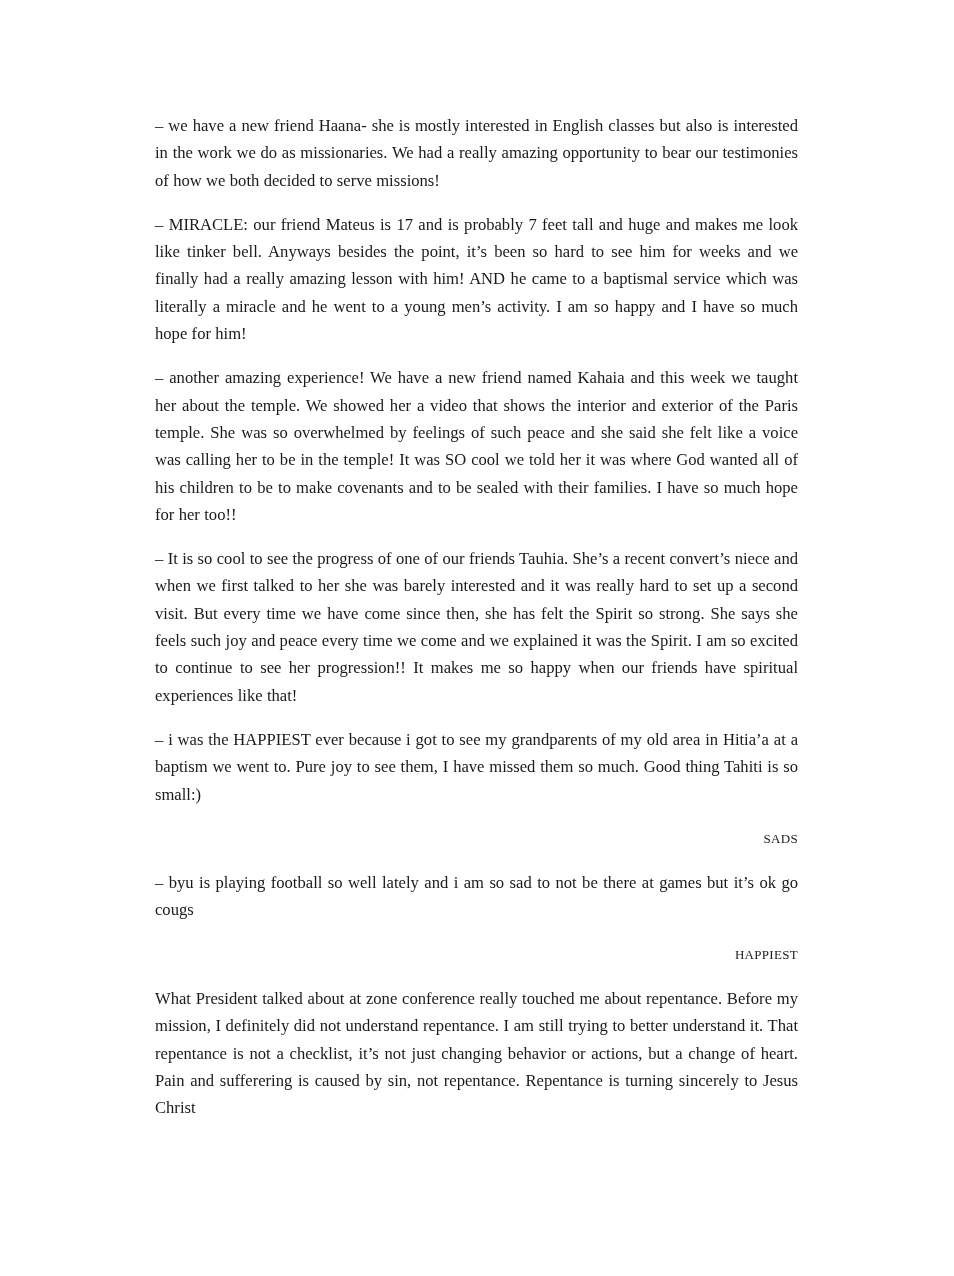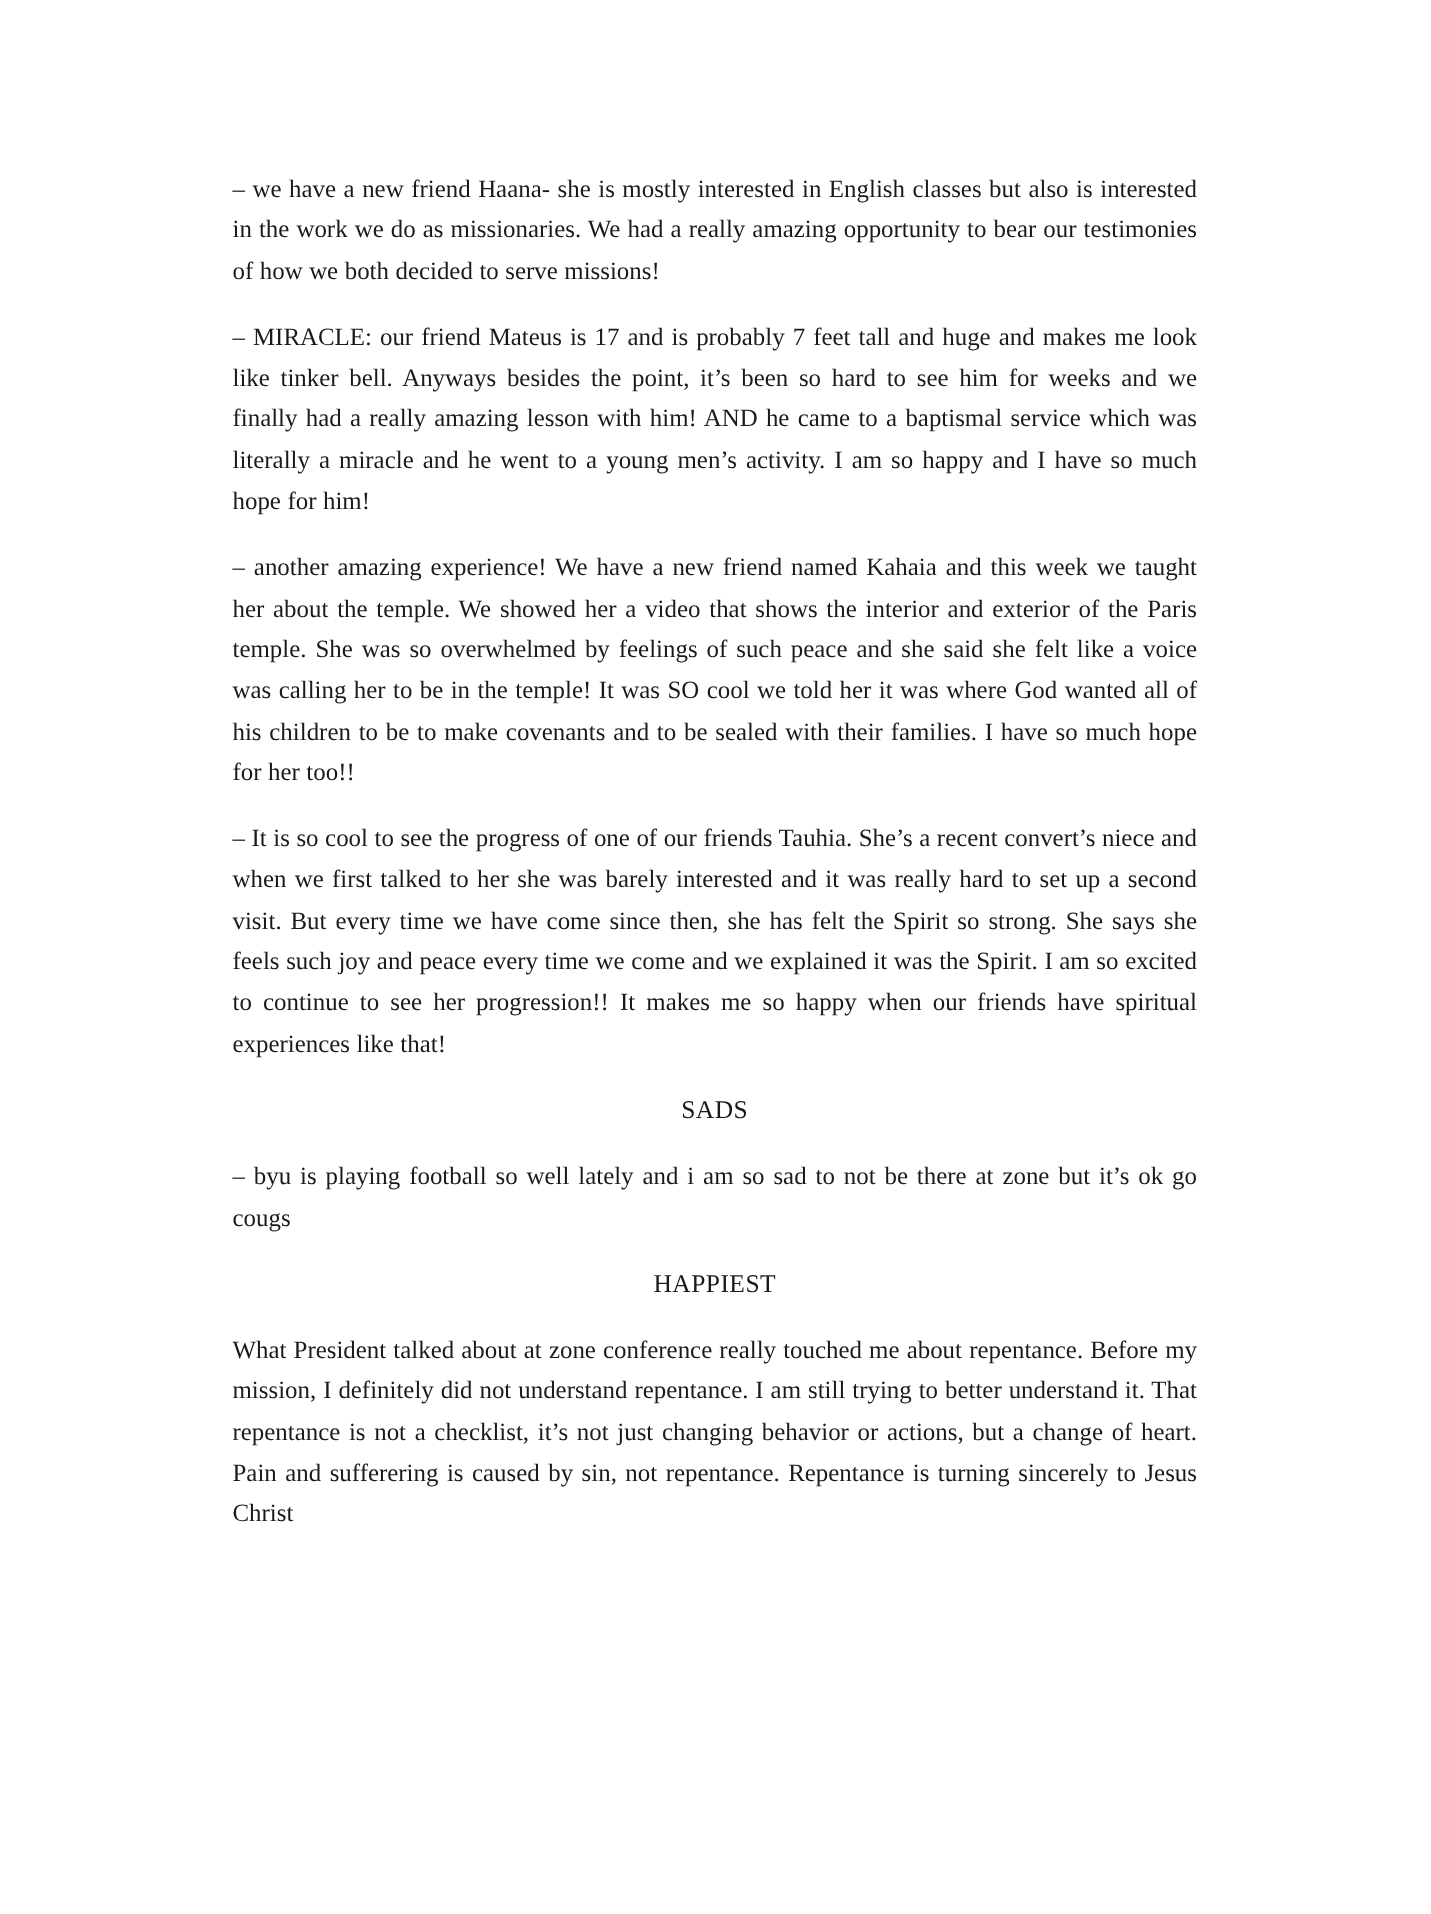--- a/index.html
+++ b/index.html
@@ -35,23 +35,23 @@
     line-height: 27.3px;
     text-align: justify;
     text-justify: inter-word;
     word-spacing: 0.2px;
   }
   p.para:last-child {
     margin-bottom: 16px;
   }
   p.heading {
     margin: 0 0 17px 0;
-    font-size: 17px;
+    font-size: 13px;
     line-height: 27.3px;
-    text-align: center;
+    text-align: right;
     letter-spacing: 0.3px;
   }
   .page-number {
     position: absolute;
     left: 0;
     top: 1222px;
     width: 954px;
     text-align: center;
     font-size: 15px;
     color: #1a1a1a;
@@ -61,20 +61,21 @@
 </head>
 <body>
 
 <div class="page">
 
   <div class="content">
     <p class="para">– we have a new friend Haana- she is mostly interested in English classes but also is interested in the work we do as missionaries. We had a really amazing opportunity to bear our testimonies of how we both decided to serve missions!</p>
     <p class="para">– MIRACLE: our friend Mateus is 17 and is probably 7 feet tall and huge and makes me look like tinker bell. Anyways besides the point, it’s been so hard to see him for weeks and we finally had a really amazing lesson with him! AND he came to a baptismal service which was literally a miracle and he went to a young men’s activity. I am so happy and I have so much hope for him!</p>
     <p class="para">– another amazing experience! We have a new friend named Kahaia and this week we taught her about the temple. We showed her a video that shows the interior and exterior of the Paris temple. She was so overwhelmed by feelings of such peace and she said she felt like a voice was calling her to be in the temple! It was SO cool we told her it was where God wanted all of his children to be to make covenants and to be sealed with their families. I have so much hope for her too!!</p>
     <p class="para">– It is so cool to see the progress of one of our friends Tauhia. She’s a recent convert’s niece and when we first talked to her she was barely interested and it was really hard to set up a second visit. But every time we have come since then, she has felt the Spirit so strong. She says she feels such joy and peace every time we come and we explained it was the Spirit. I am so excited to continue to see her progression!! It makes me so happy when our friends have spiritual experiences like that!</p>
+    <p class="para">– i was the HAPPIEST ever because i got to see my grandparents of my old area in Hitia’a at a baptism we went to. Pure joy to see them, I have missed them so much. Good thing Tahiti is so small:)</p>
     <p class="heading">SADS</p>
-    <p class="para">– byu is playing football so well lately and i am so sad to not be there at zone but it’s ok go cougs</p>
+    <p class="para">– byu is playing football so well lately and i am so sad to not be there at games but it’s ok go cougs</p>
     <p class="heading">HAPPIEST</p>
     <p class="para">What President talked about at zone conference really touched me about repentance. Before my mission, I definitely did not understand repentance. I am still trying to better understand it. That repentance is not a checklist, it’s not just changing behavior or actions, but a change of heart. Pain and sufferering is caused by sin, not repentance. Repentance is turning sincerely to Jesus Christ</p>
   </div>
 
 
 </div>
 
 </body></html>

